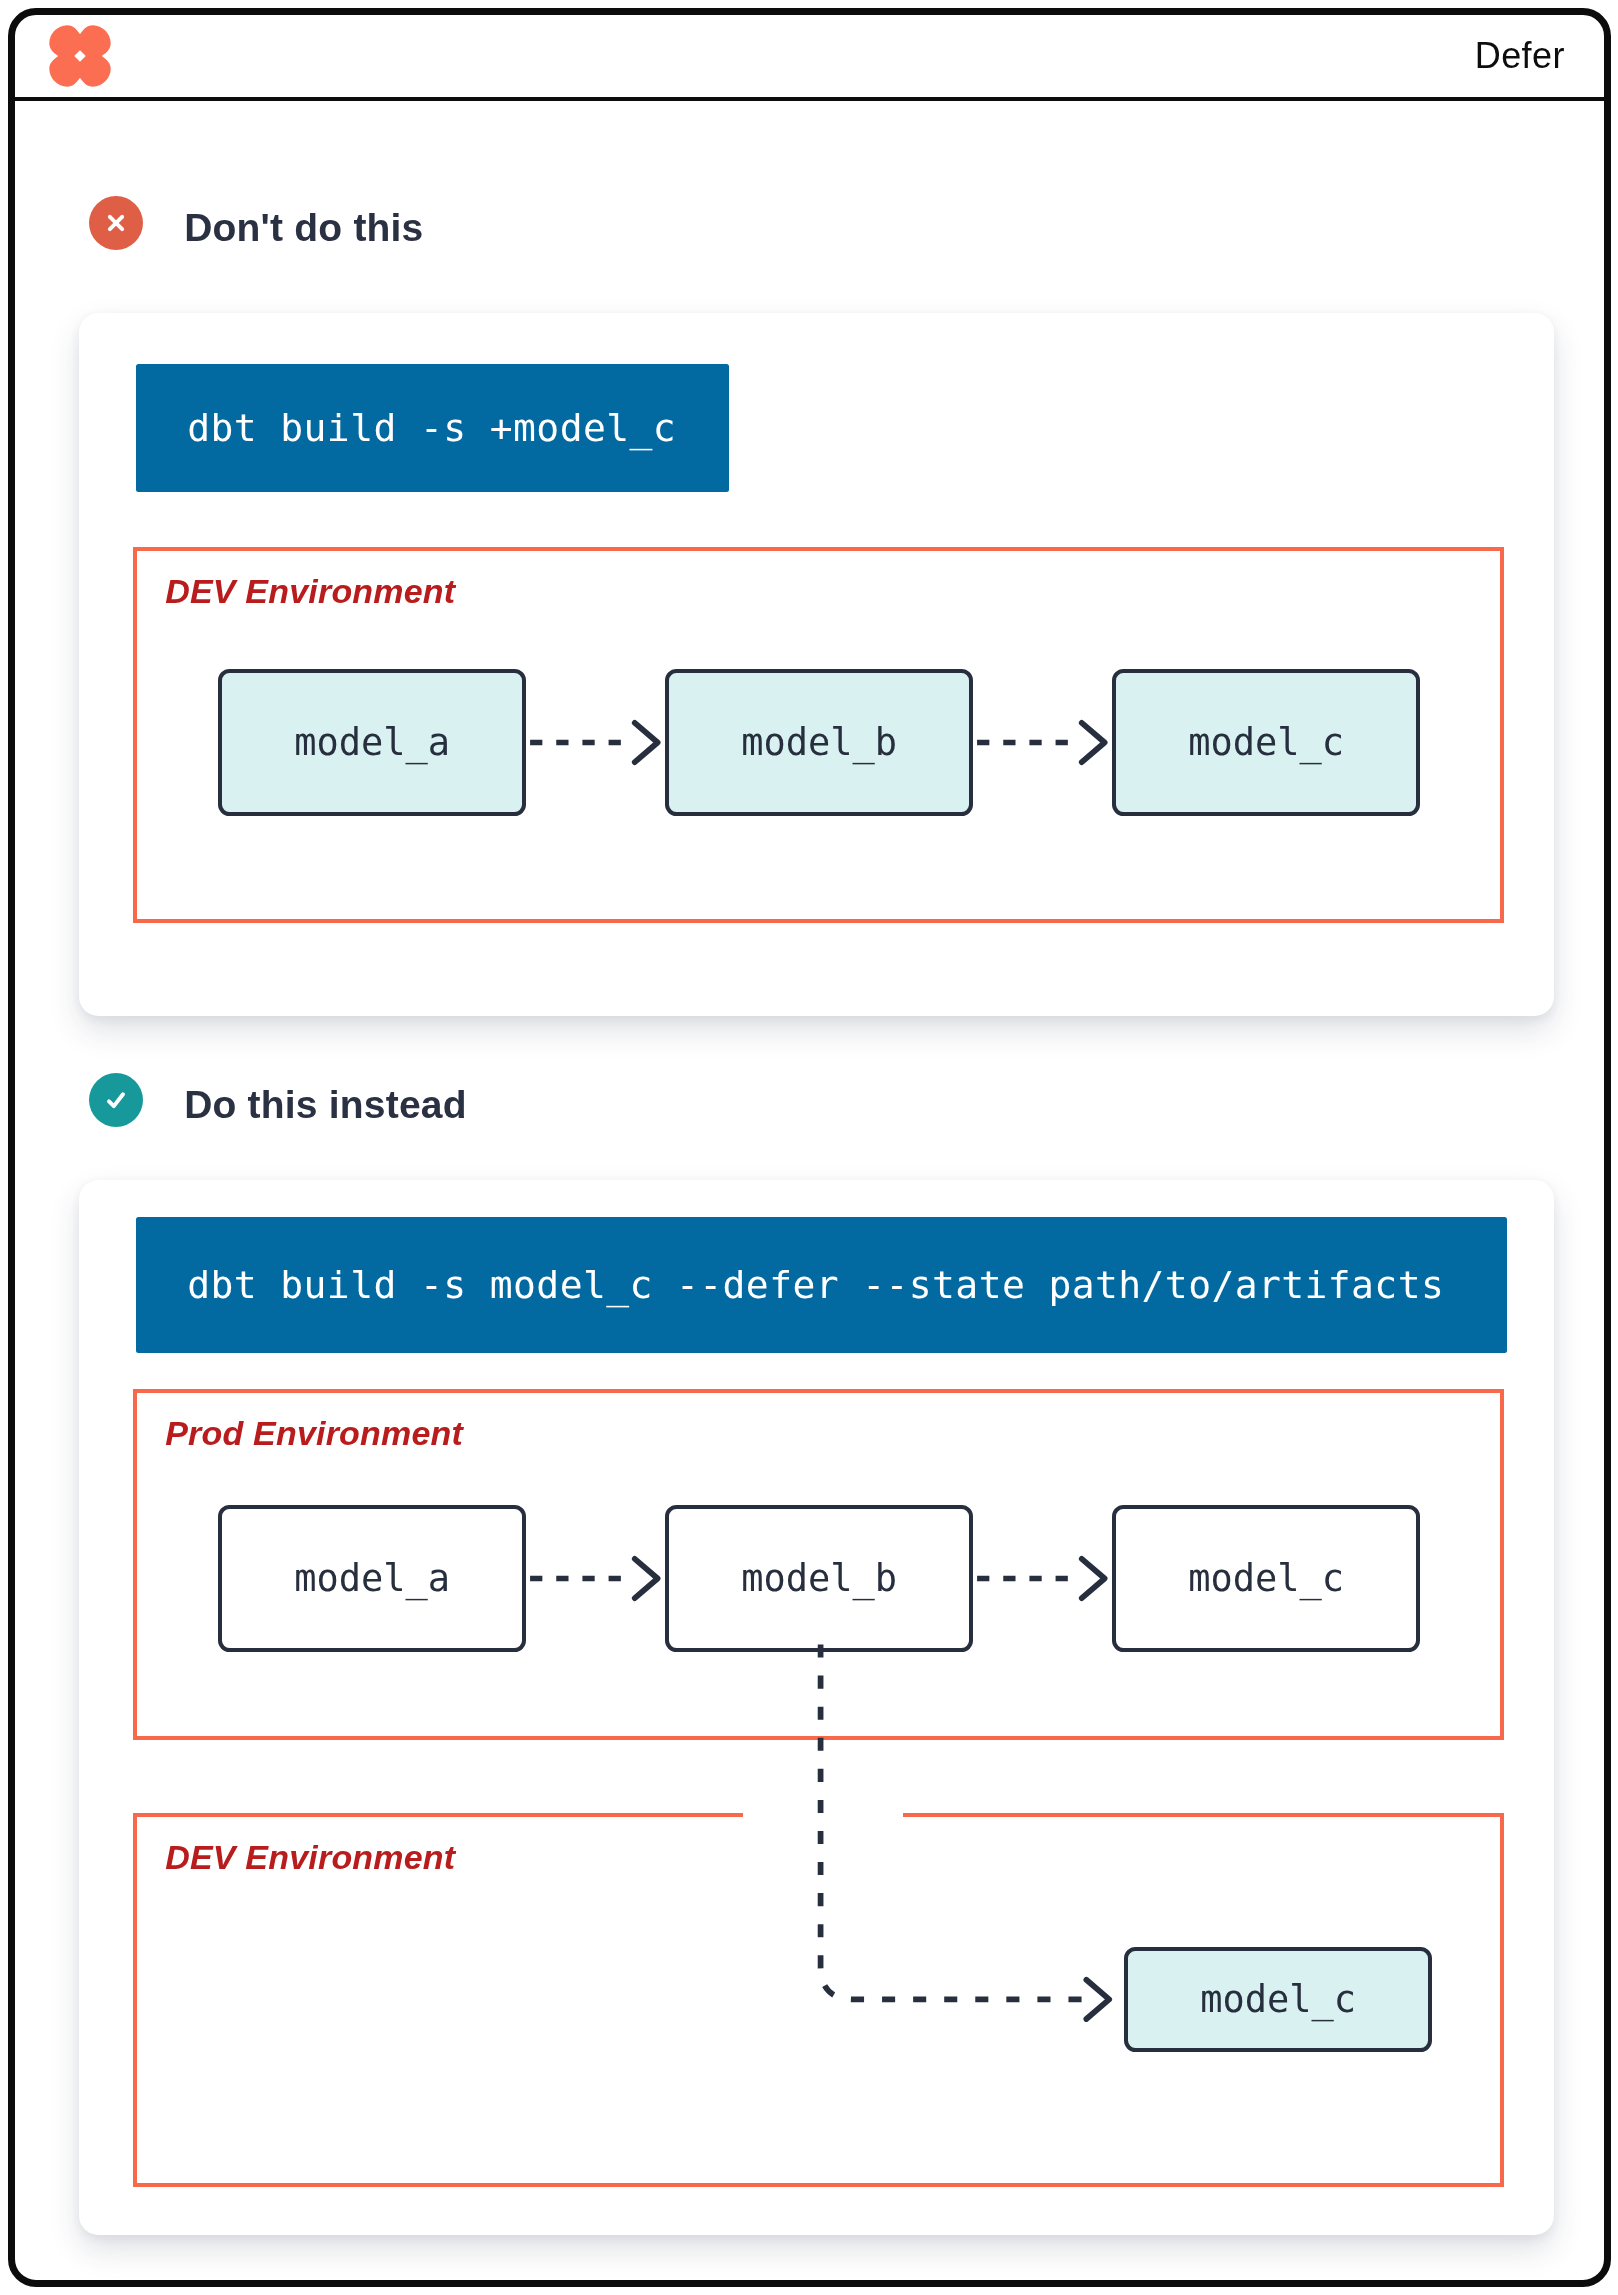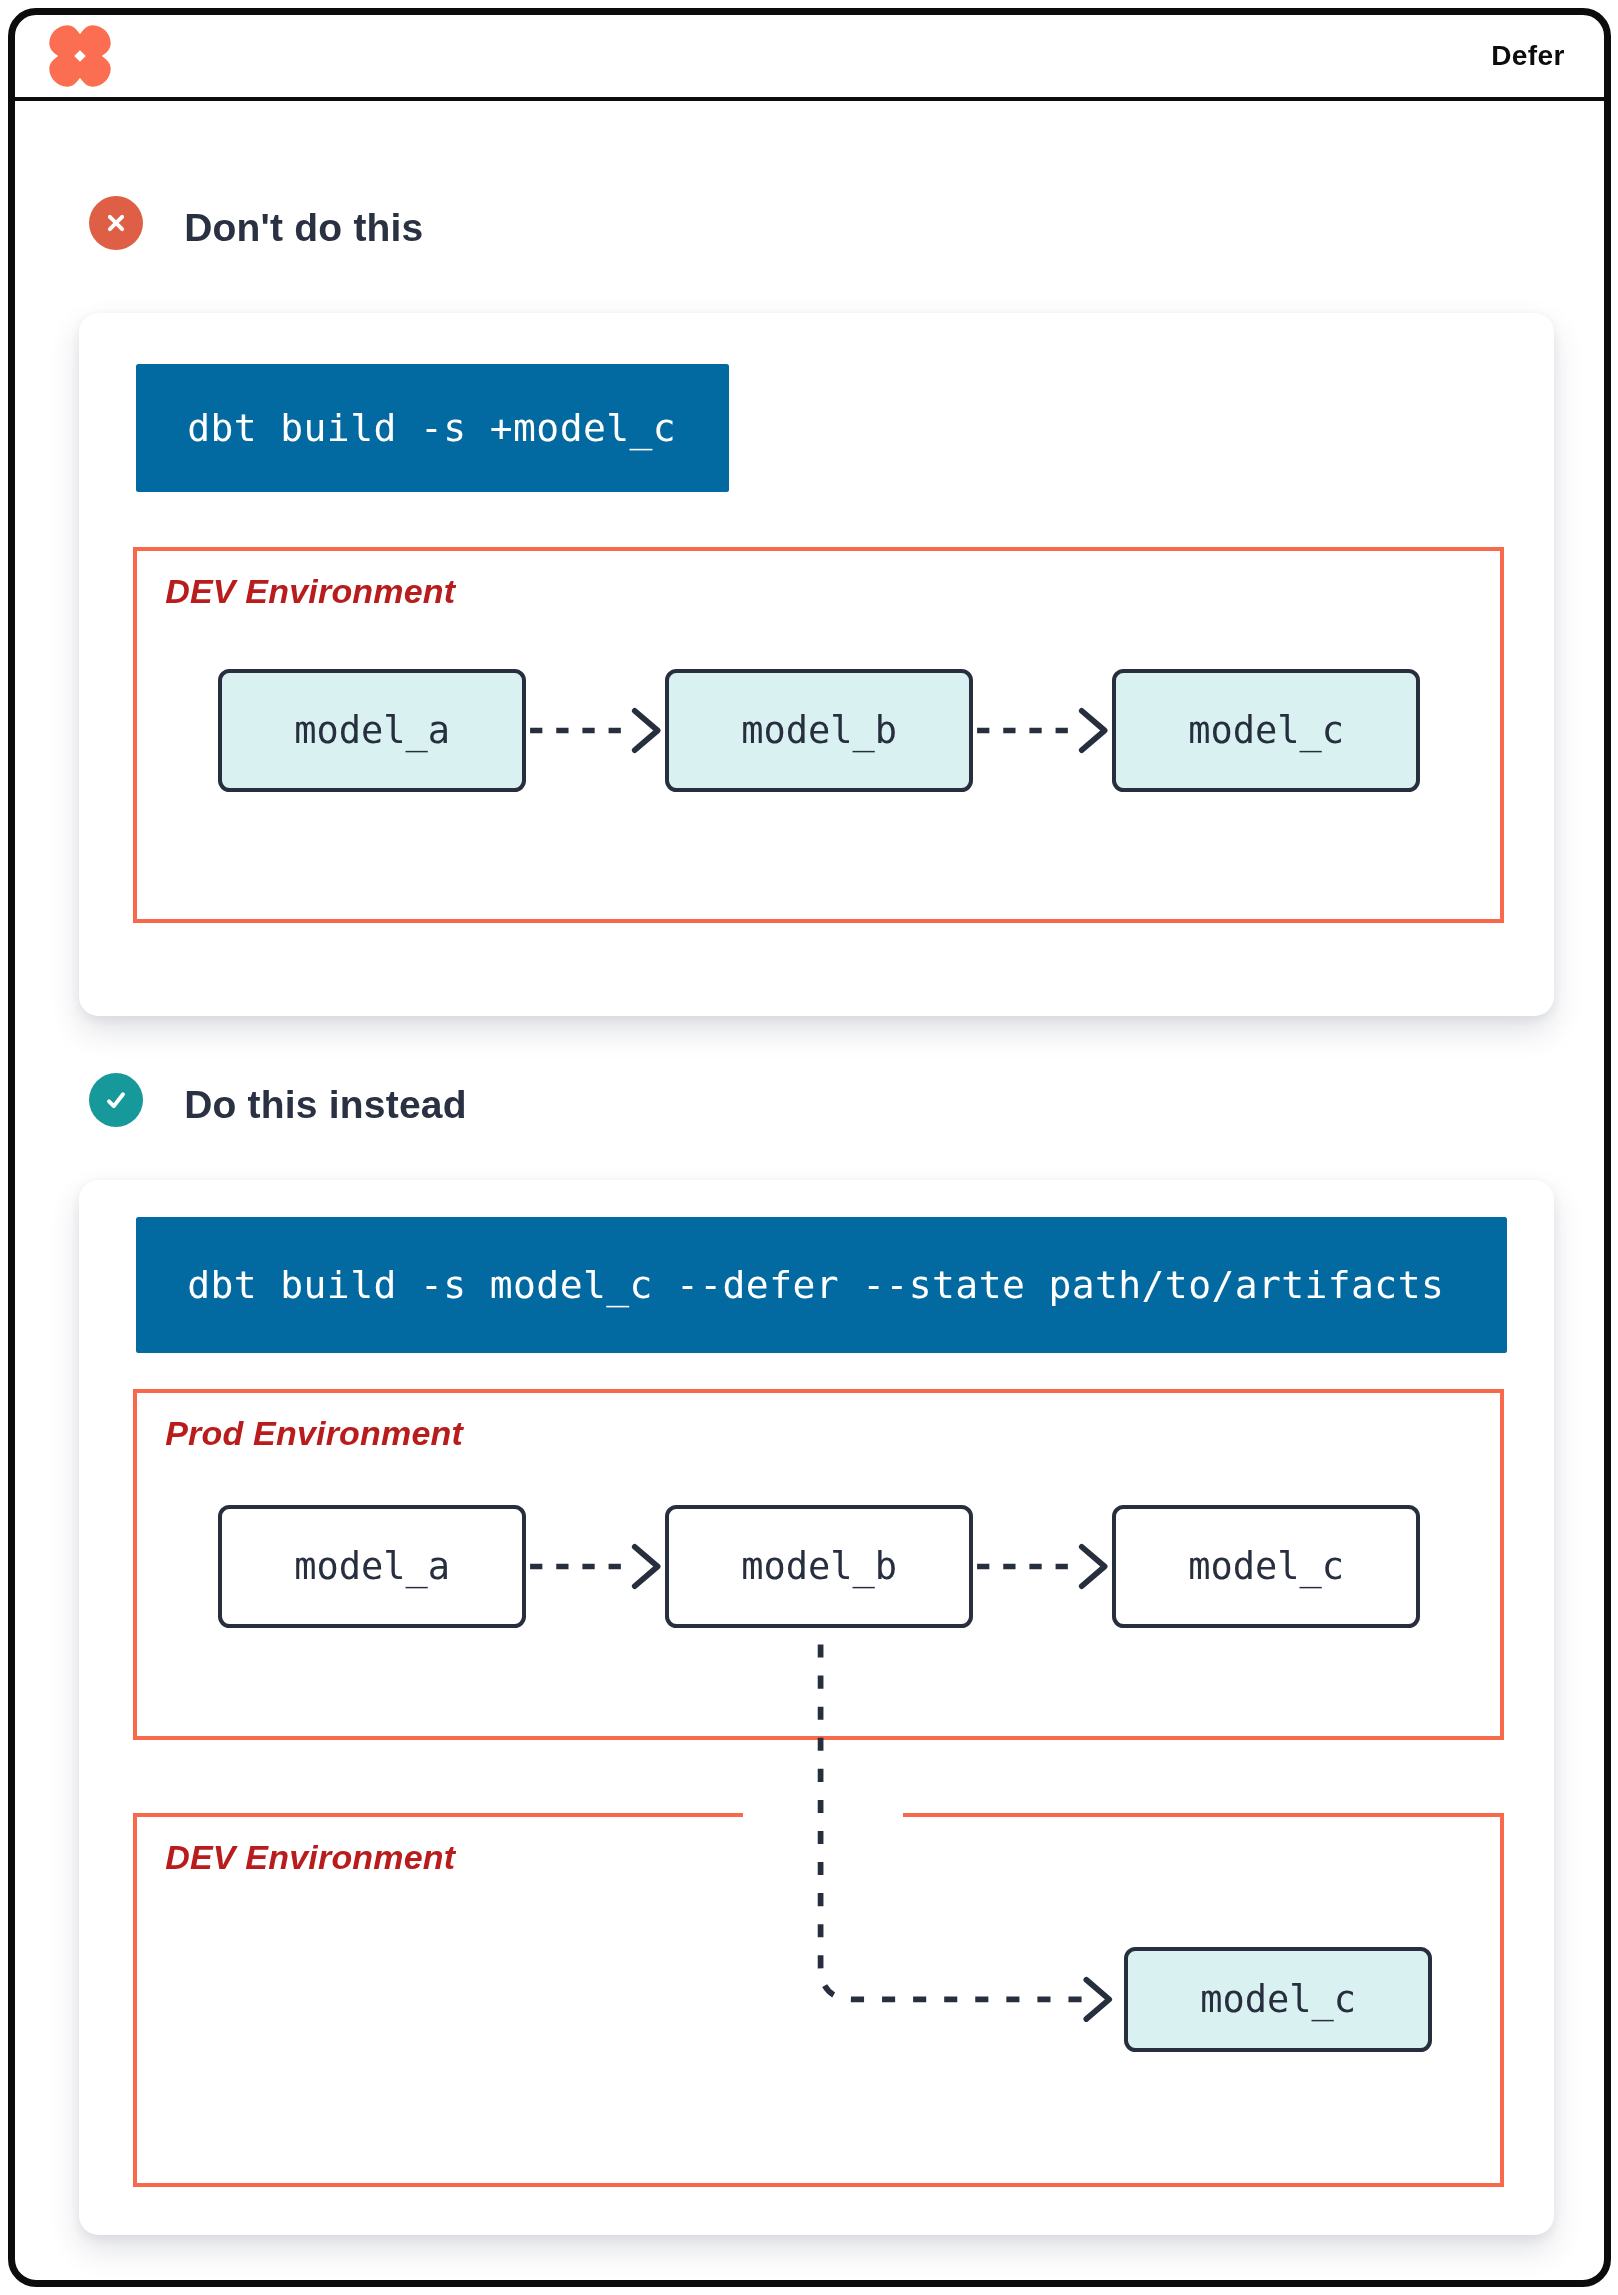--- a/index.html
+++ b/index.html
@@ -22,21 +22,21 @@
 
   
   .topbar {
     position: absolute; top: 0; left: 0; right: 0;
     height: 86px;
     border-bottom: 4.9px solid #0c0c0c;
     display: flex; align-items: center; justify-content: space-between;
     padding: 0 39px 0 33px;
   }
   .logo-svg { width: 64px; height: 64px; display: block; }
-  .app-title { font-size: 28px; font-weight: 700; color: #0d0d0d; letter-spacing: 0.4px; }
+  .app-title { font-size: 36px; font-weight: 400; color: #0d0d0d; letter-spacing: 0.4px; }
 
   
   .section-heading {
     position: absolute; left: 74px;
     display: flex; align-items: flex-end; gap: 41px;
   }
   .heading-dont { top: 181px; }
   .heading-do   { top: 1039px; margin-top: 19px; }
   .badge {
     width: 54px; height: 54px; border-radius: 50%;
@@ -86,21 +86,21 @@
   }
 
   
   .models-row {
     position: absolute; left: 81px;
     display: flex; align-items: center;
   }
   .env-dev1 .models-row { top: 118px; }
   .env-prod .models-row { top: 112px; }
   .model {
-    width: 308px; height: 123px; flex: none;
+    width: 308px; height: 147px; flex: none;
     border: 4.9px solid #272F3F; border-radius: 11.4px;
     display: flex; align-items: center; justify-content: center;
     font-family: "DejaVu Sans Mono", monospace;
     font-size: 37px; color: #272F3F;
     background: #ffffff;
   }
   .model.highlight { background: #D9F1F1; }
   .model-solo {
     position: absolute; left: 987px; top: 130px;
     width: 308px; height: 105px;

